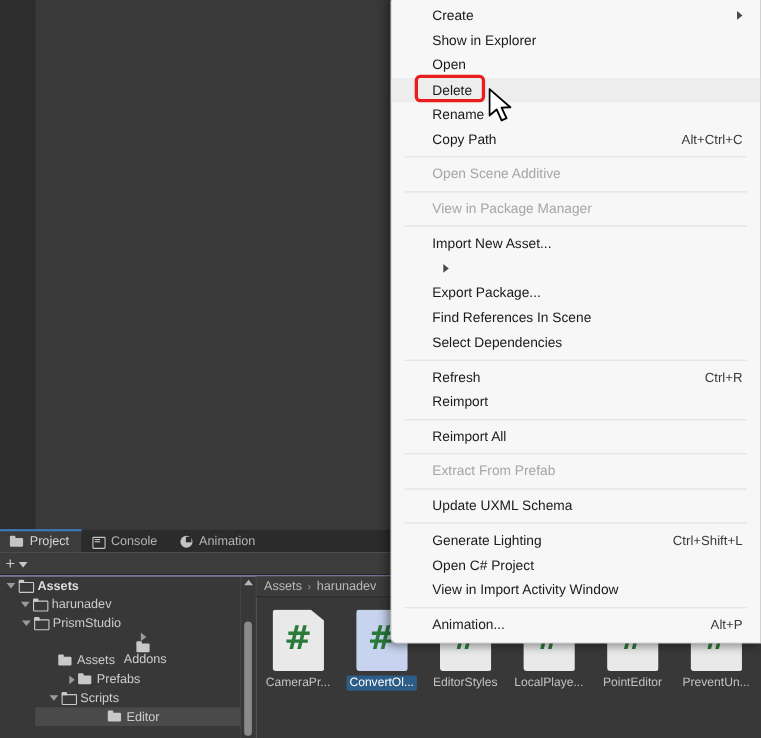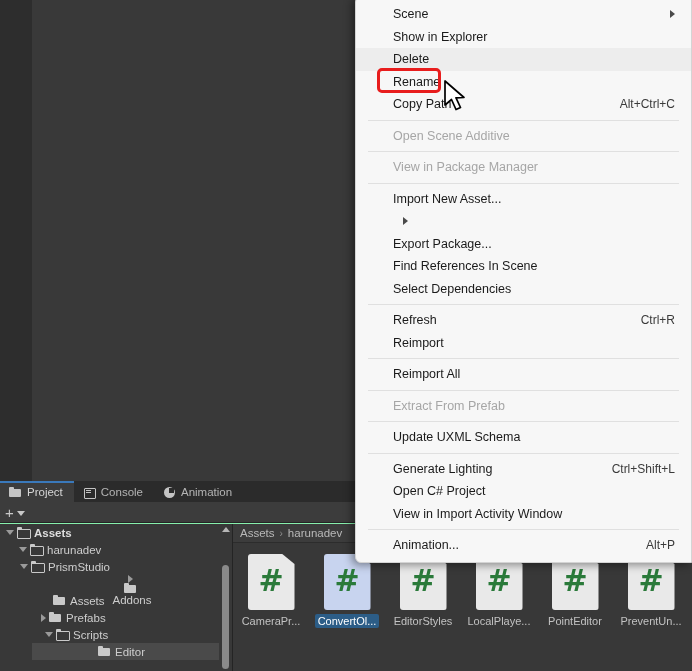--- a/index.html
+++ b/index.html
@@ -17,21 +17,21 @@
     background: #2d2d2d;
   }
   .panel-scene {
     position: absolute; left: 32px; top: 0; width: 660px; height: 481px;
     background: #393939;
   }
 
   
   .dock {
     position: absolute; left: 0; top: 481px; width: 692px; height: 190px;
-    background: #86efac;
+    background: #c4b5fd;
   }
   .tabbar {
     position: absolute; left: 0; top: 0; width: 692px; height: 21px;
     background: #2b2b2b;
     display: flex; align-items: stretch;
   }
   .tab {
     display: flex; align-items: center; gap: 5px;
     padding: 0 11px 0 9px;
     font-size: 11.5px; color: #b4b4b4;
@@ -278,21 +278,21 @@
         <div class="tree-row" style="padding-left: 45px; flex-direction: column;">
           <span class="tw closed"></span>
           <span class="folder-ic"></span>
           <span>Addons</span>
         </div>
         <div class="tree-row" style="padding-left: 45px;">
           <span class="tw none"></span>
           <span class="folder-ic"></span>
           <span>Assets</span>
         </div>
-        <div class="tree-row" style="padding-left: 41px;">
+        <div class="tree-row" style="padding-left: 63px;">
           <span class="tw closed"></span>
           <span class="folder-ic"></span>
           <span>Prefabs</span>
         </div>
         <div class="tree-row" style="padding-left: 45px; text-align: center;">
           <span class="tw open"></span>
           <span class="folder-ic open-f"></span>
           <span>Scripts</span>
         </div>
         <div class="tree-row selected" style="padding-left: 58px;">
@@ -350,25 +350,28 @@
               <span class="hash">#</span>
             </div>
             <div class="asset-label">PreventUn...</div>
           </div>
         </div>
     </div>
   </div>
 
   <div class="ctx" id="ctx">
       <div class="ctx-item">
-        <span class="ctx-label">Scene</span>
+        <span class="ctx-label">Create</span>
         <span class="ctx-arrow"></span>
       </div>
       <div class="ctx-item">
         <span class="ctx-label">Show in Explorer</span>
+      </div>
+      <div class="ctx-item">
+        <span class="ctx-label">Open</span>
       </div>
       <div class="ctx-item hover">
         <span class="ctx-label">Delete</span>
       </div>
       <div class="ctx-item">
         <span class="ctx-label">Rename</span>
       </div>
       <div class="ctx-item">
         <span class="ctx-label">Copy Path</span>
         <span class="ctx-short">Alt+Ctrl+C</span>

